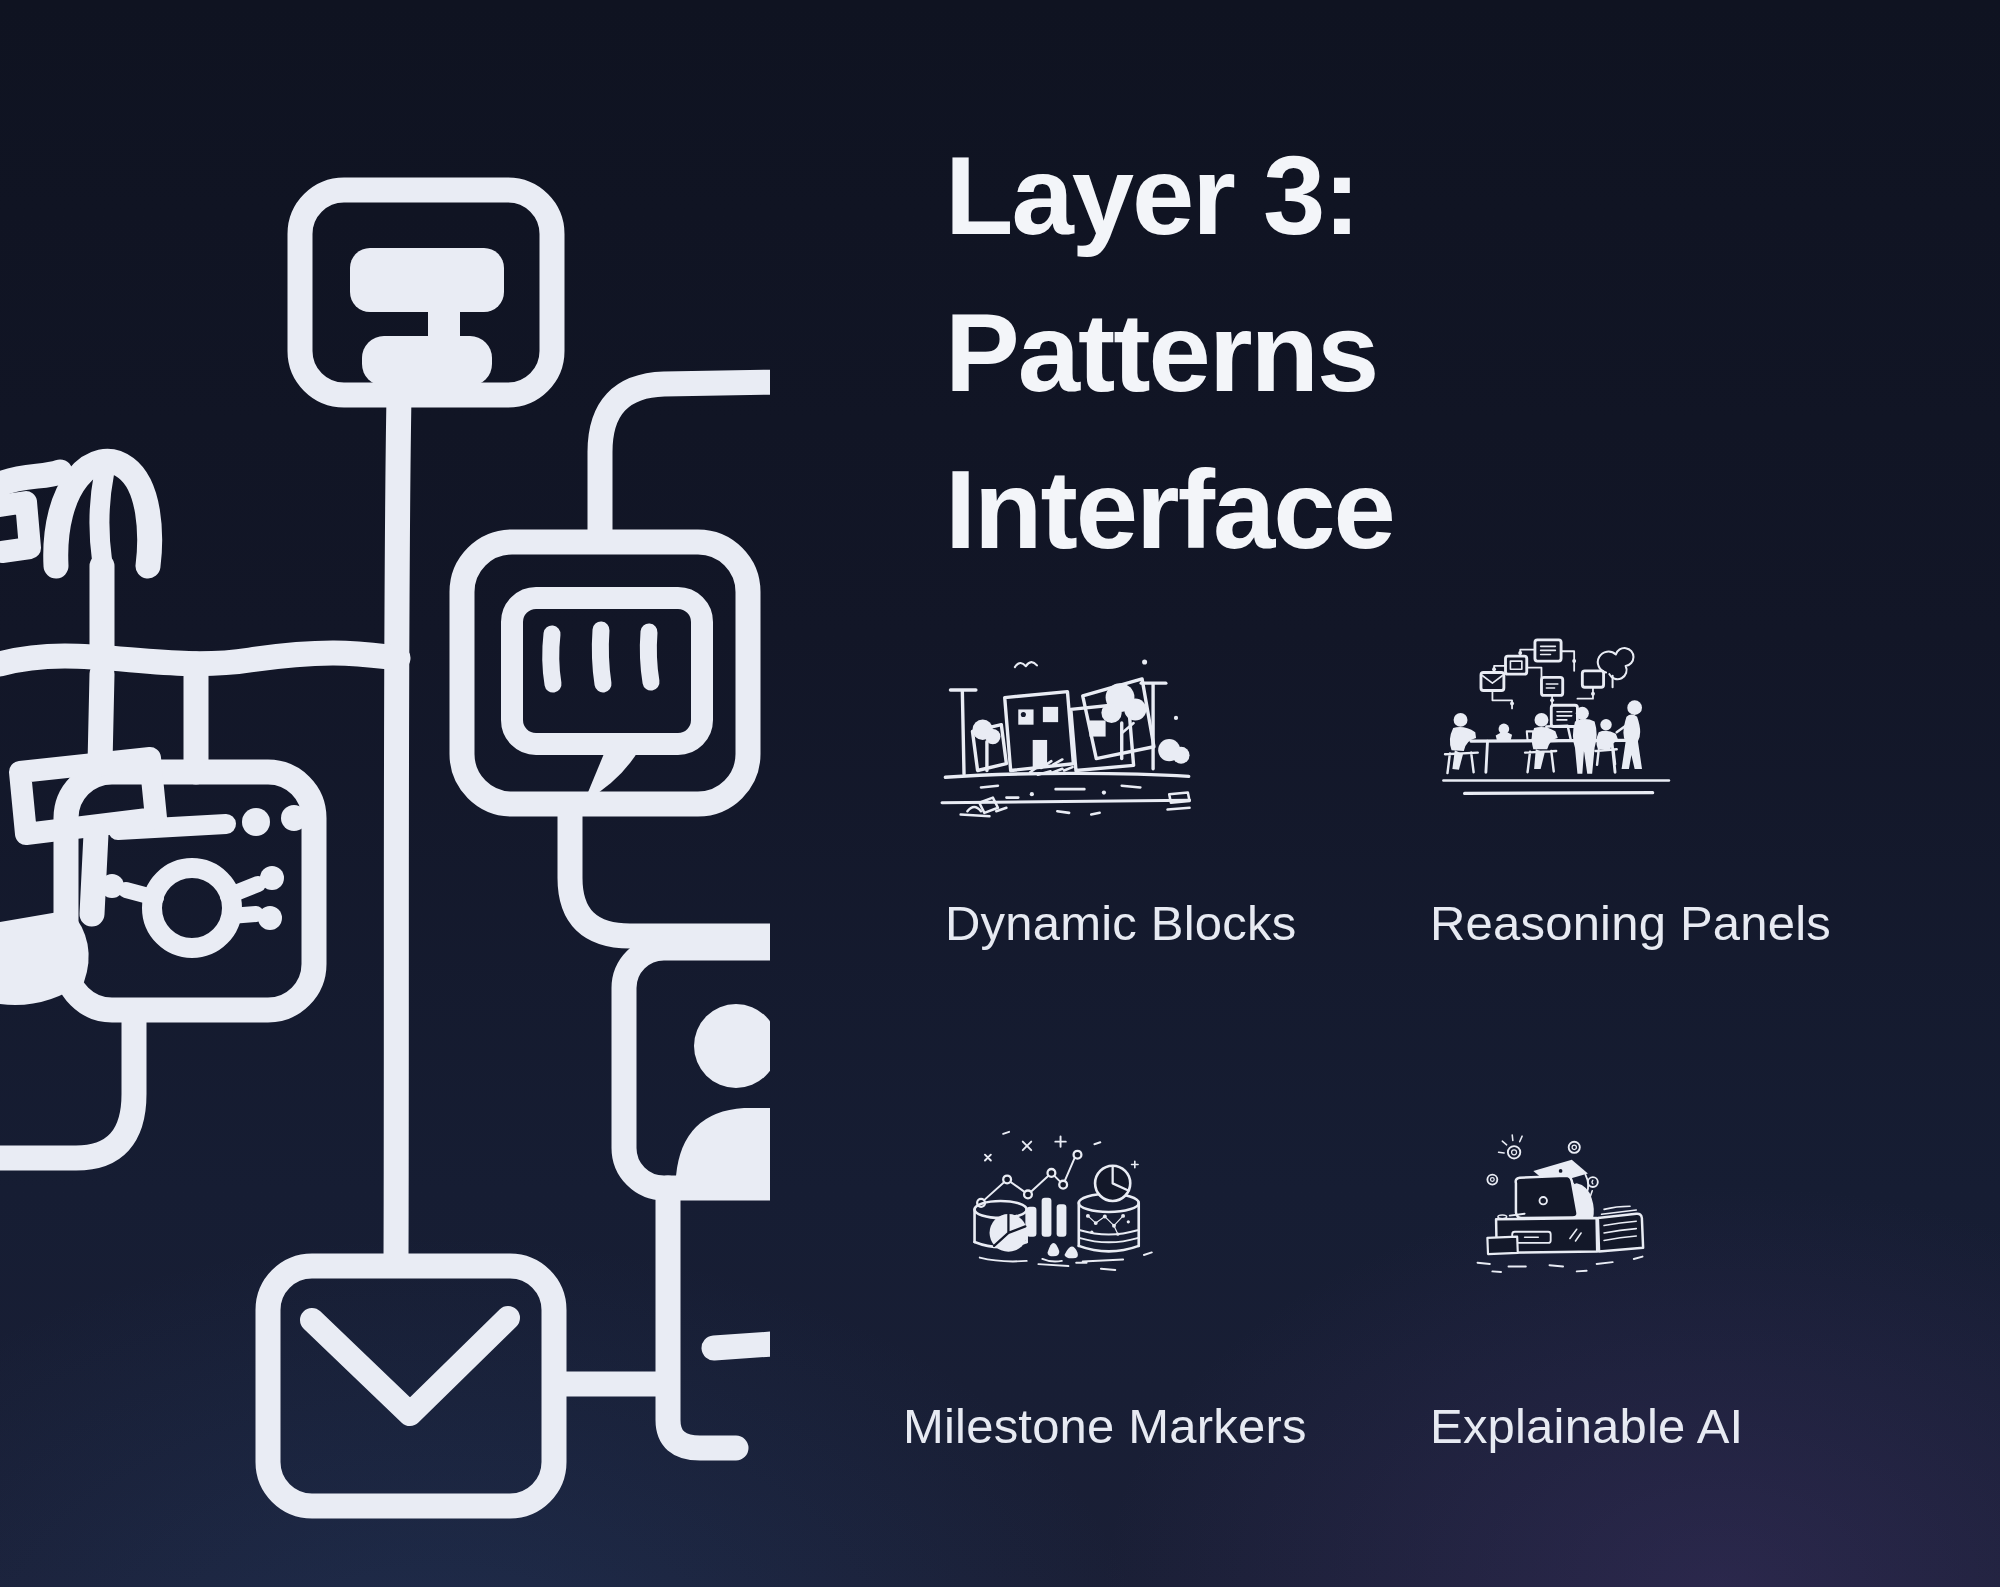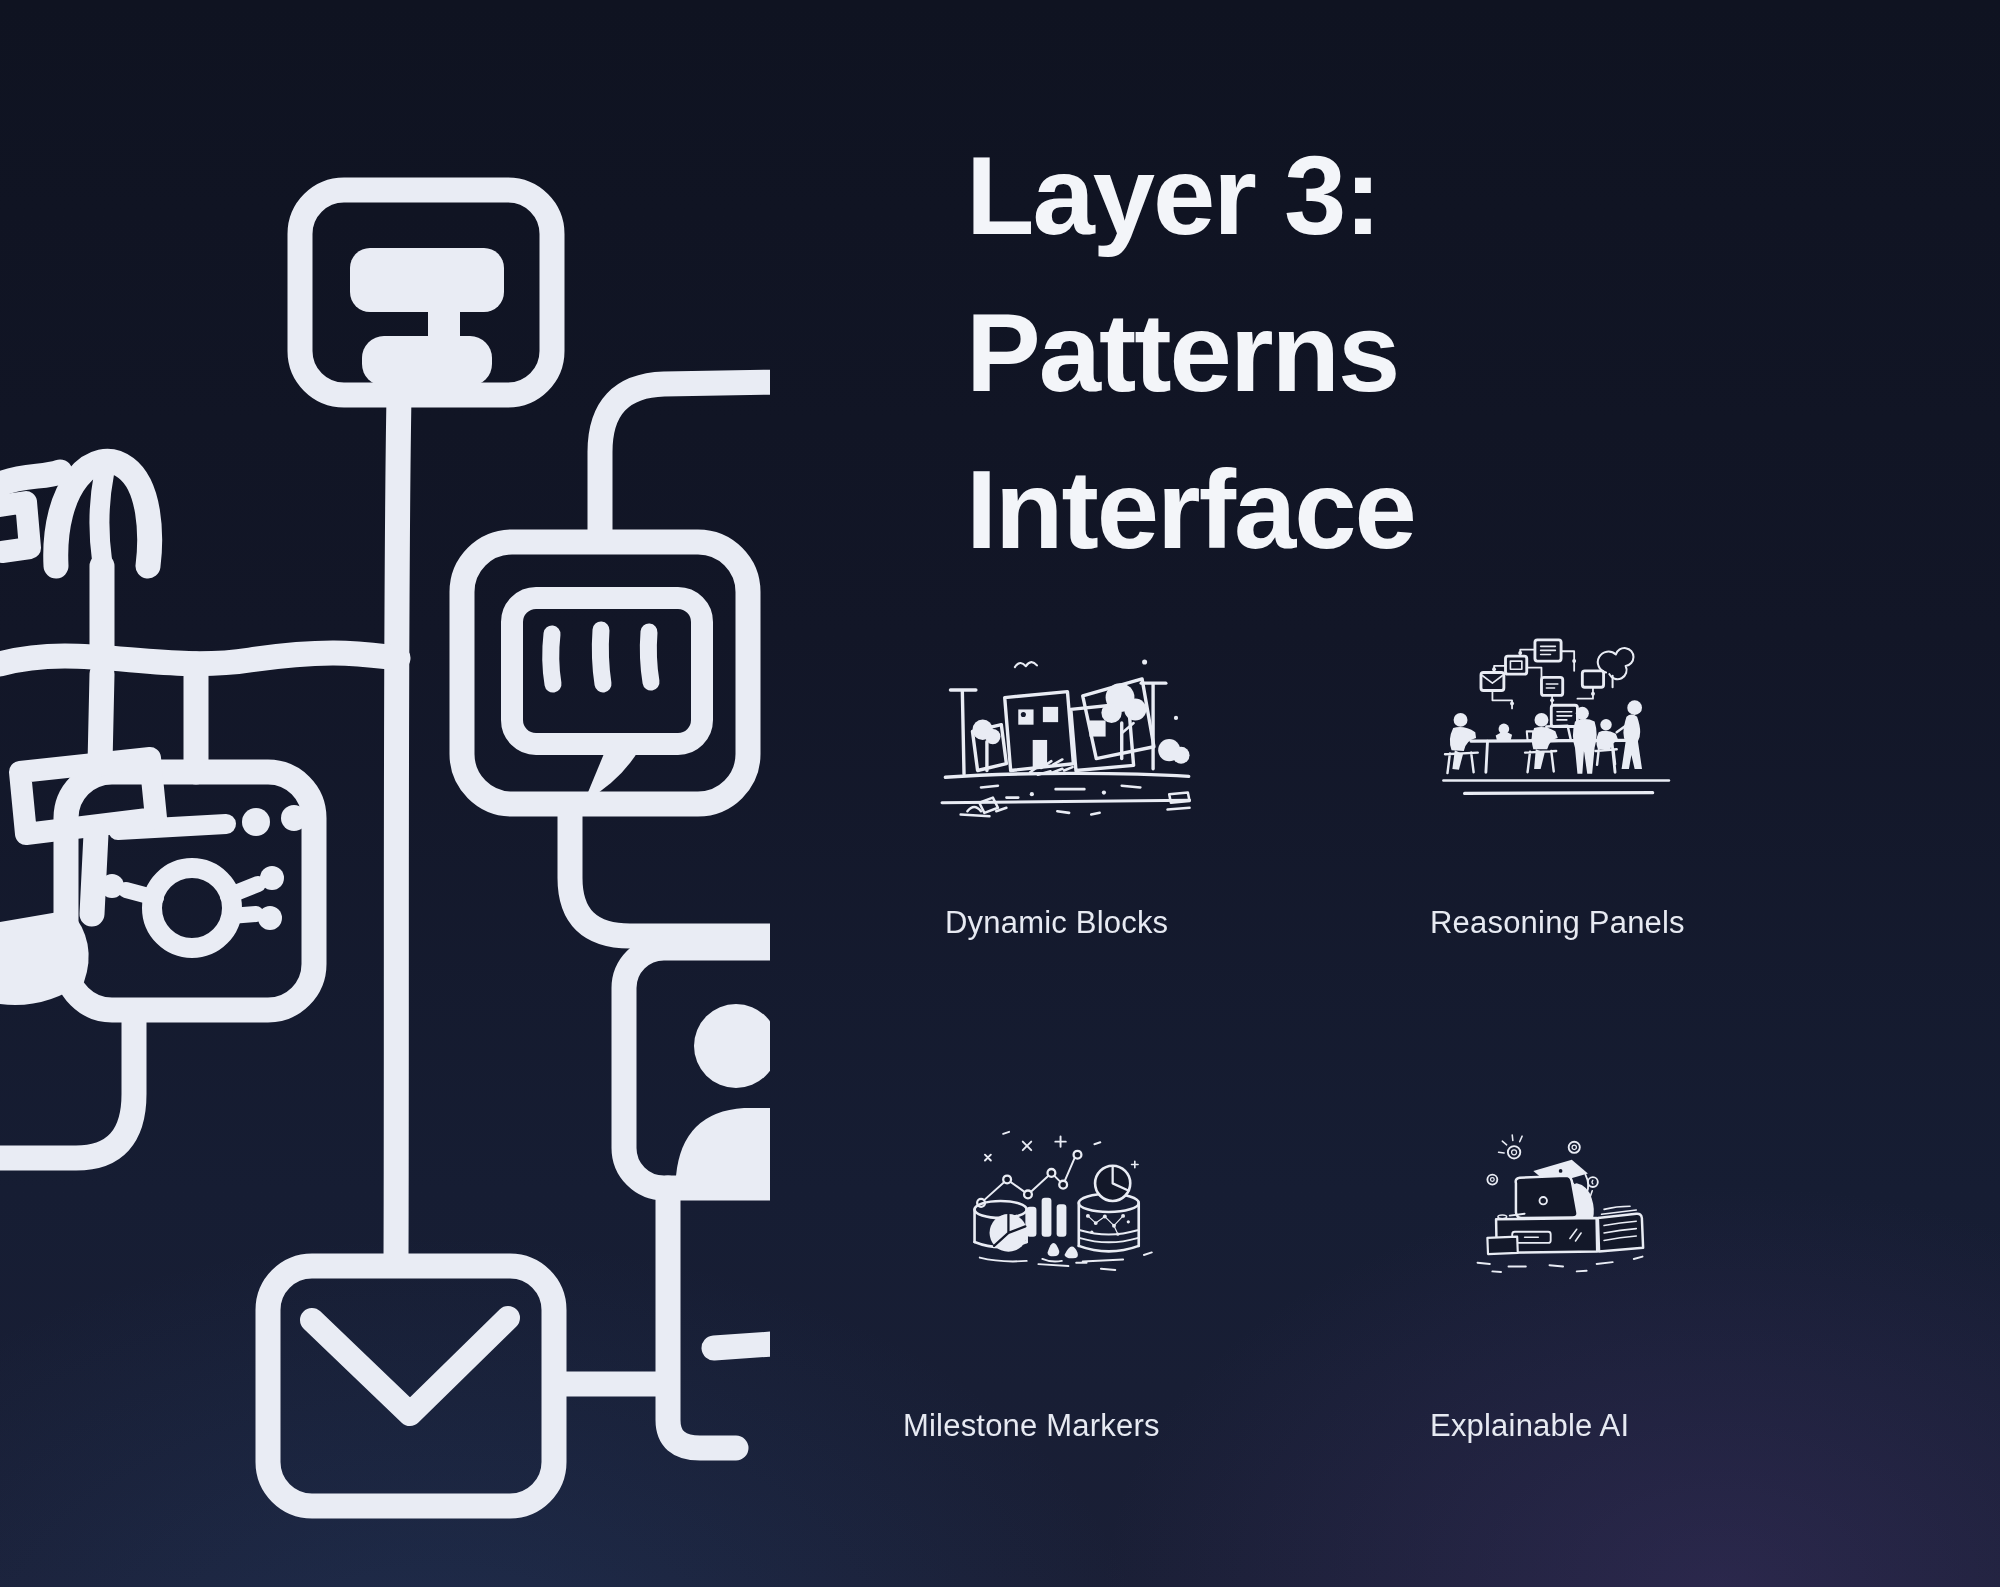--- a/index.html
+++ b/index.html
@@ -10,24 +10,24 @@
       radial-gradient(1150px 720px at 22% 106%, rgba(48,92,152,.22), rgba(48,92,152,0) 62%),
       linear-gradient(180deg,#0f1321 0%,#121627 40%,#161d33 75%,#1a1f36 100%);
     font-family:"Liberation Sans",sans-serif;
   }
   .doodle-left{position:absolute;left:0;top:0;width:770px;height:1587px;}
   .title{
     position:absolute;left:945px;top:42px;
     font-weight:700;font-size:112px;line-height:157px;
     letter-spacing:-2px;color:#f3f5f9;
   }
-  .title span{display:block;margin-left:21px;}
+  .title span{display:block;}
   .illo{position:absolute;}
   .caption{
-    position:absolute;font-weight:400;font-size:31px;line-height:52px;
+    position:absolute;font-weight:400;font-size:49px;line-height:52px;
     letter-spacing:.2px;color:#e7eaf2;white-space:nowrap;
   }
   .cap-1{left:945px;top:897px;}
   .cap-2{left:1430px;top:897px;}
   .cap-3{left:903px;top:1400px;}
   .cap-4{left:1430px;top:1400px;}
   .il-1{left:930px;top:645px;}
   .il-2{left:1422px;top:630px;}
   .il-3{left:955px;top:1118px;}
   .il-4{left:1455px;top:1125px;}

